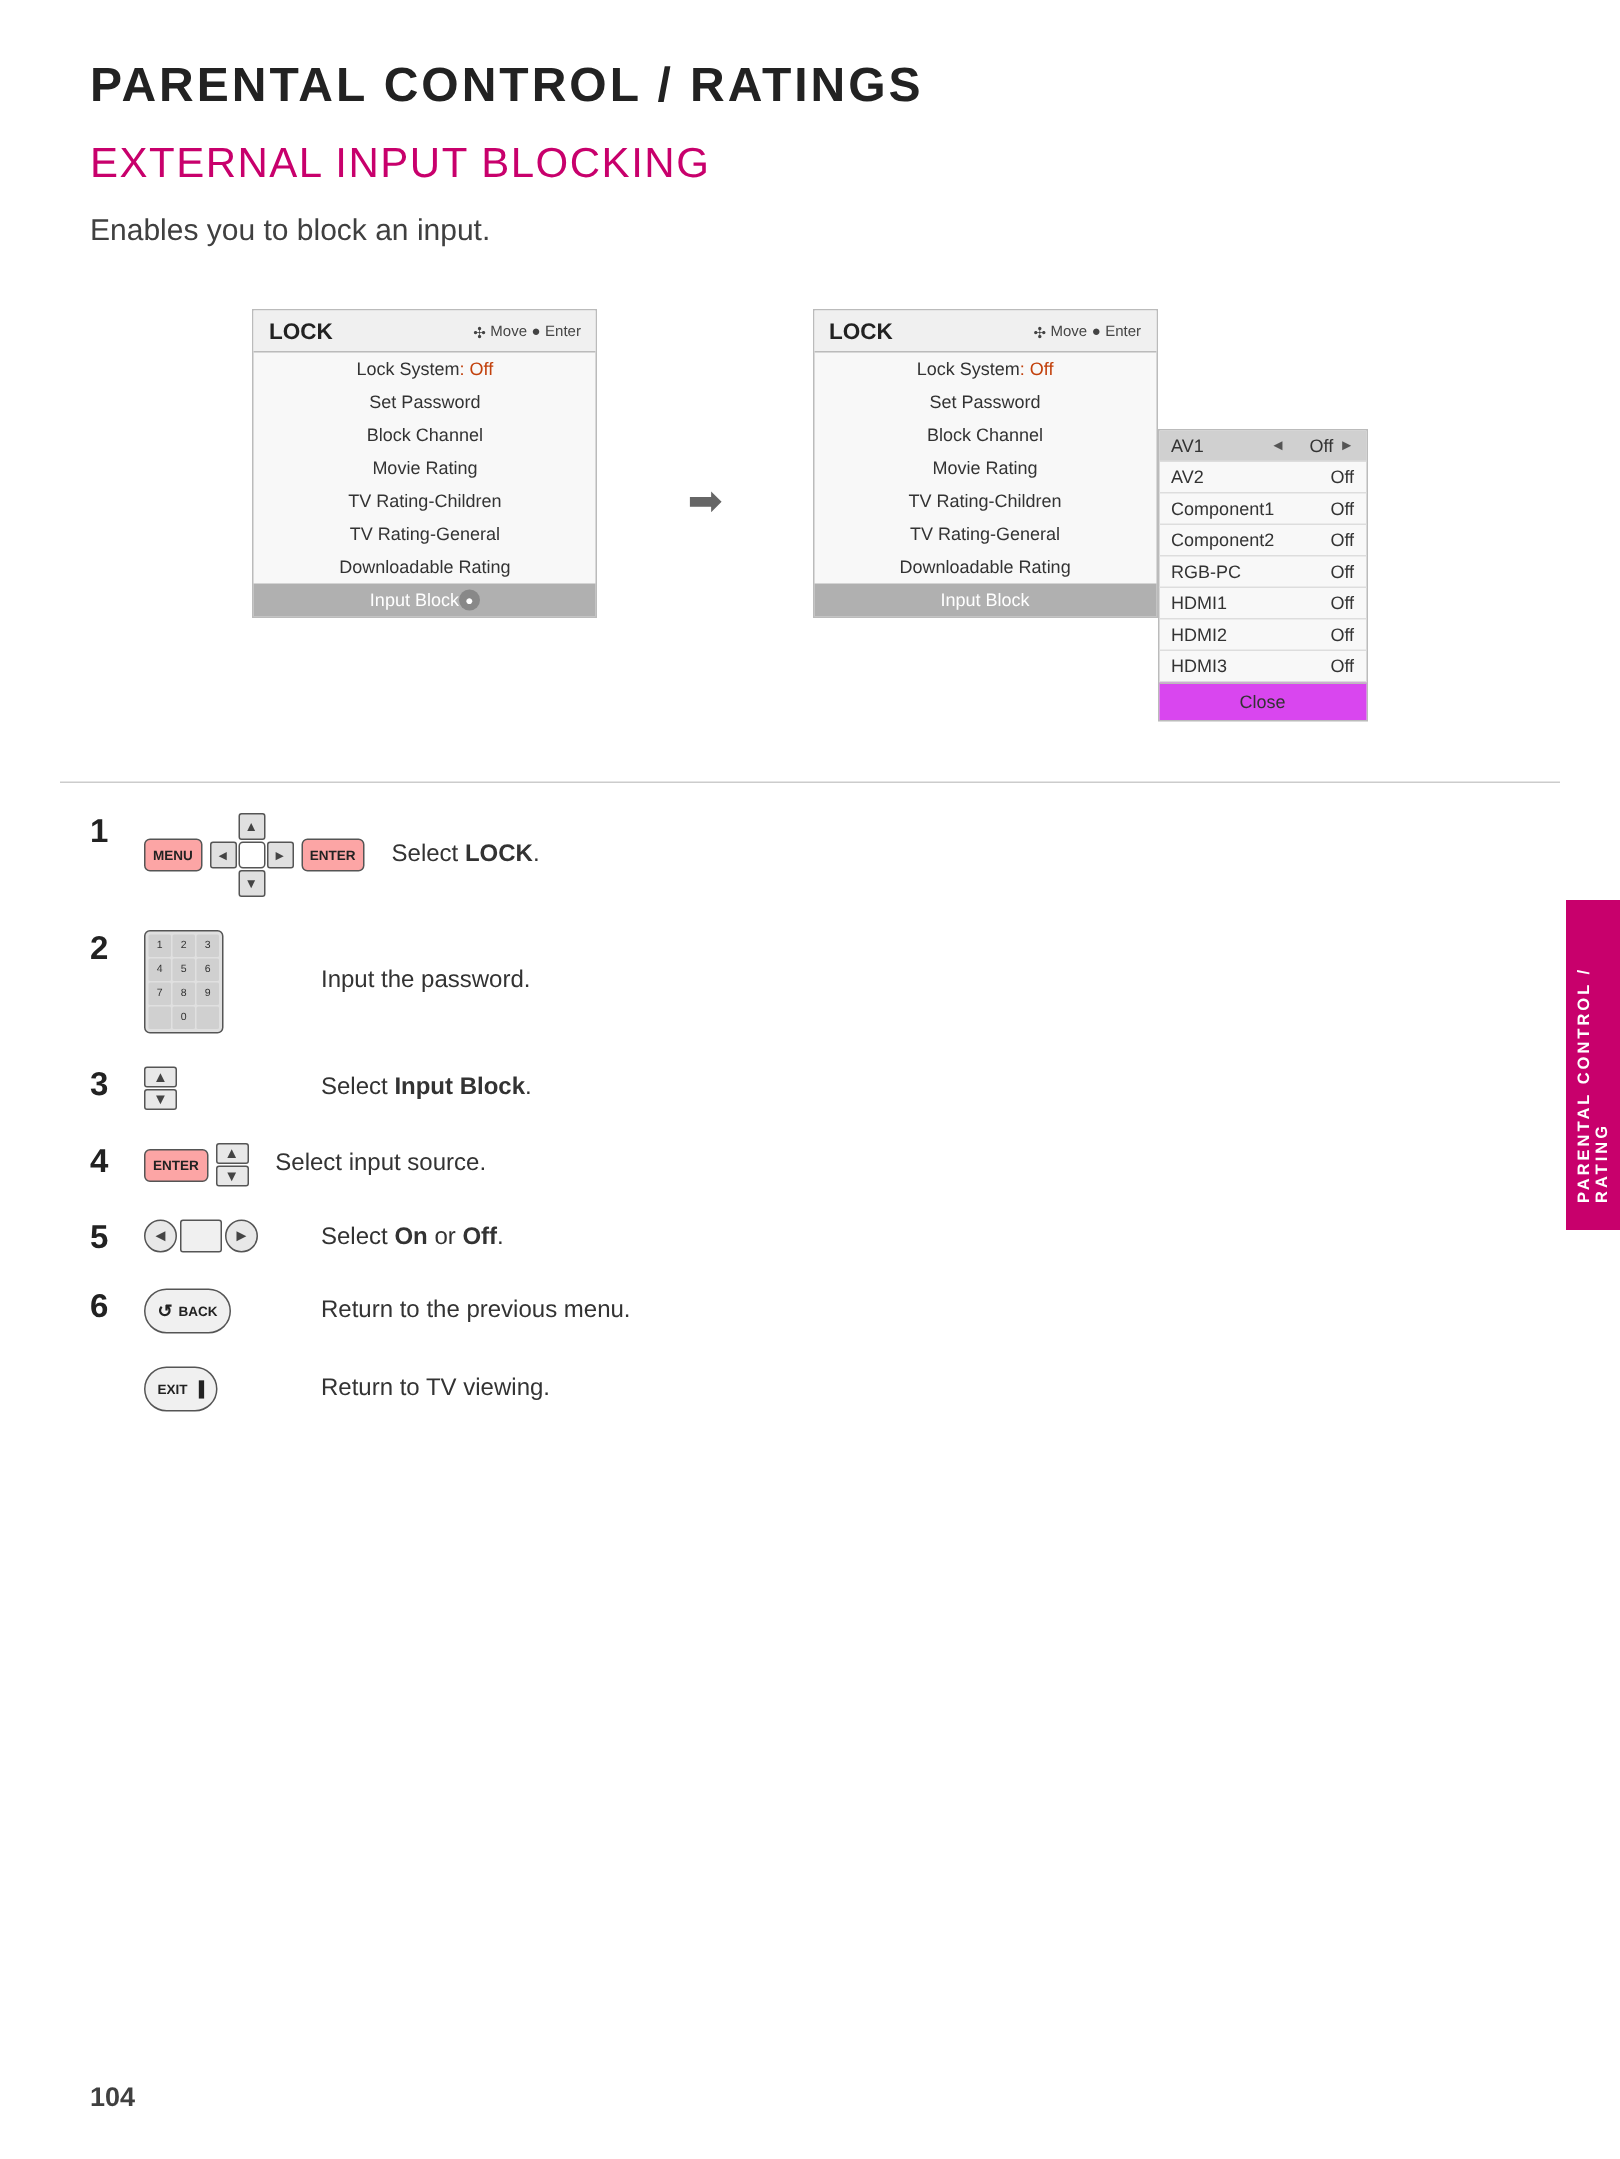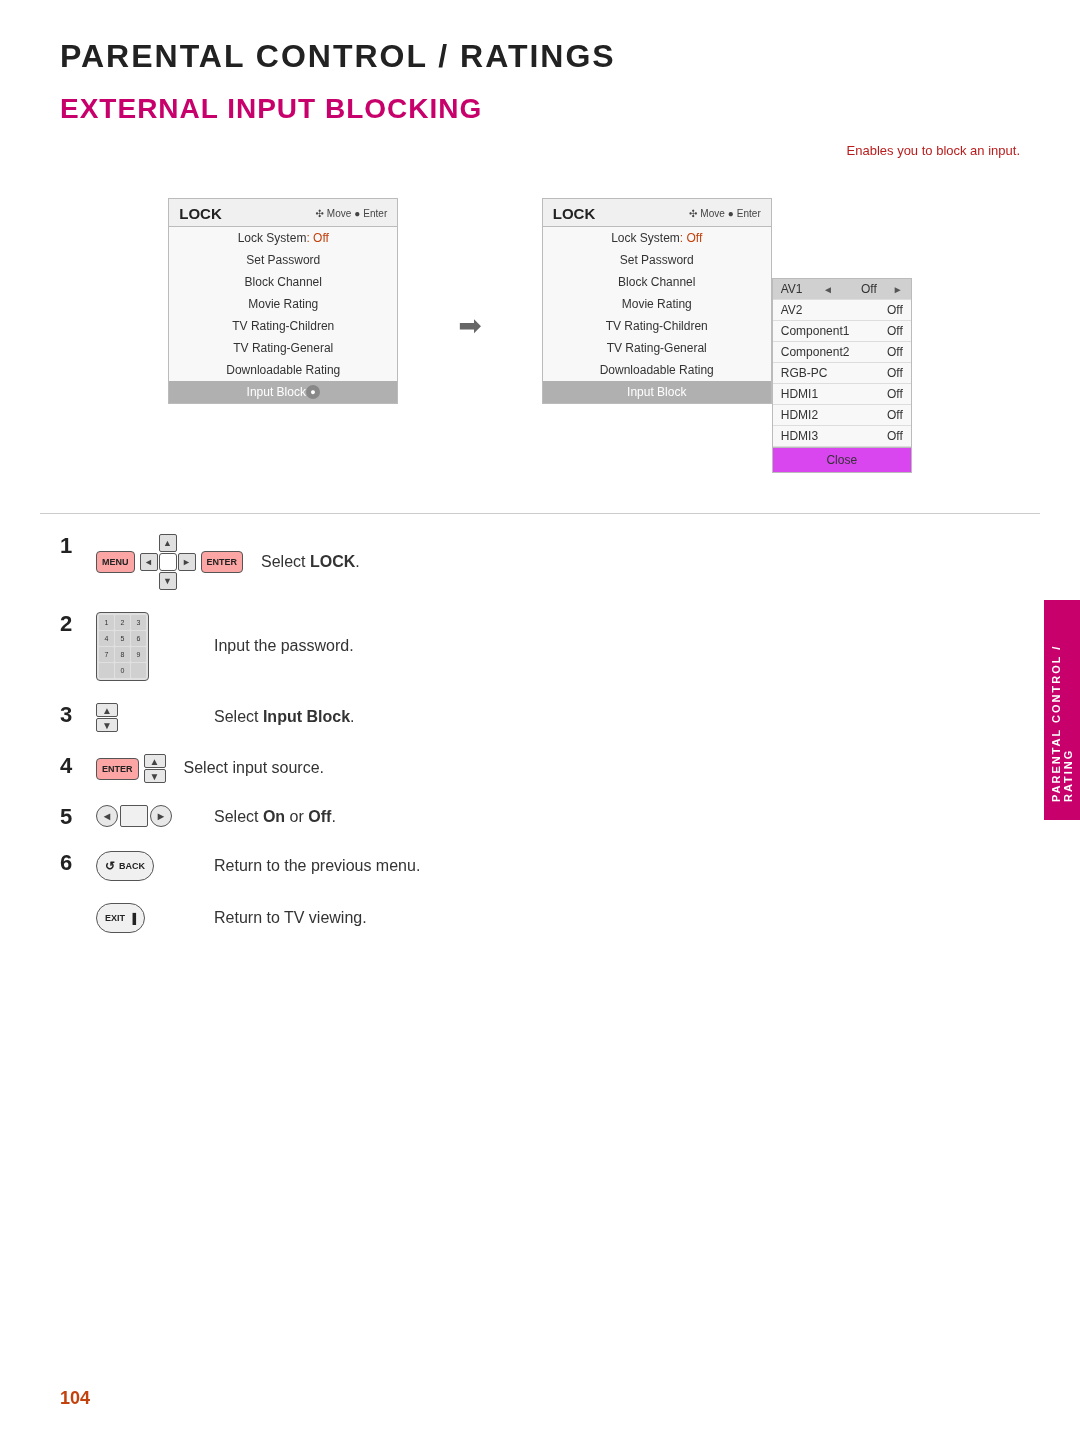--- a/index.html
+++ b/index.html
@@ -17,32 +17,31 @@
       font-size: 32px;
       font-weight: 700;
       letter-spacing: 2px;
       padding: 38px 60px 0 60px;
       color: #222;
     }
 
     
     .section-title {
       font-size: 28px;
-      font-weight: 700;
+      font-weight: 400;
       letter-spacing: 1px;
       color: #c8006c;
       padding: 18px 60px 0 60px;
     }
 
     
     .description {
-      font-size: 13px;
-      color: #b91c1c;
+      font-size: 20px;
+      color: #404040;
       padding: 18px 60px 0 60px;
-      text-align: right;
     }
 
     
     .diagram-area {
       display: flex;
       flex-direction: row;
       align-items: flex-start;
       justify-content: center;
       gap: 60px;
       padding: 40px 60px 40px 60px;
@@ -126,21 +125,21 @@
       font-size: 12px;
       margin-top: 80px;
     }
     .submenu-row {
       display: flex;
       flex-direction: row;
       align-items: center;
       padding: 3px 8px;
       border-bottom: 1px solid #ddd;
       font-size: 12px;
-      gap: 16px;
+      gap: 4px;
     }
     .submenu-row.first-row {
       background: #d0d0d0;
     }
     .submenu-row .sub-label {
       flex: 1;
       color: #333;
     }
     .submenu-row .sub-value {
       color: #333;
@@ -337,21 +336,21 @@
       justify-content: center;
     }
 
     
     .page-number {
       position: absolute;
       left: 60px;
       bottom: 30px;
       font-size: 18px;
       font-weight: 700;
-      color: #c2410c;
+      color: #404040;
     }
 
     
     .step1-icons {
       display: flex;
       flex-direction: row;
       align-items: center;
       gap: 5px;
     }
 

